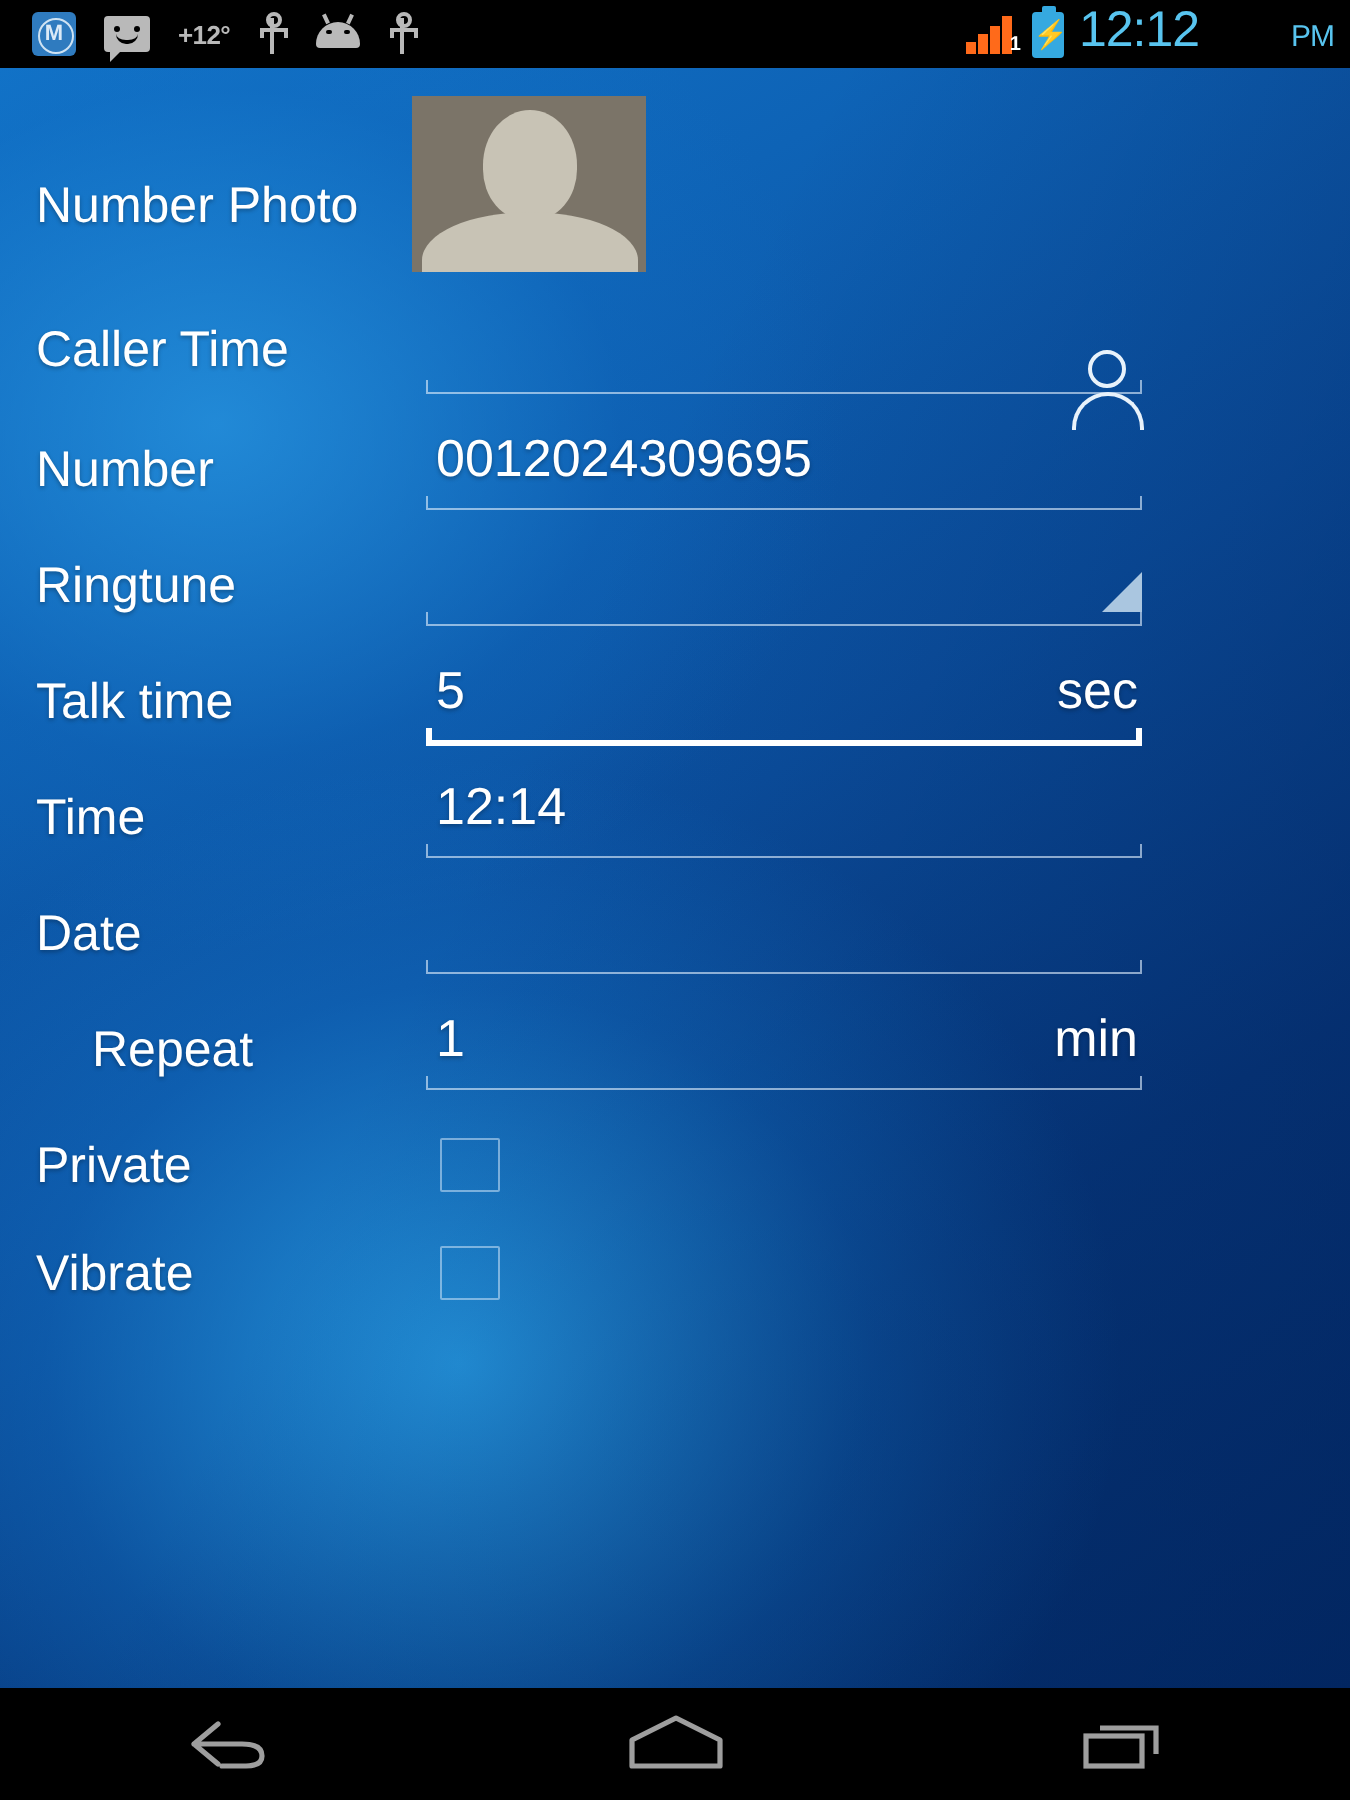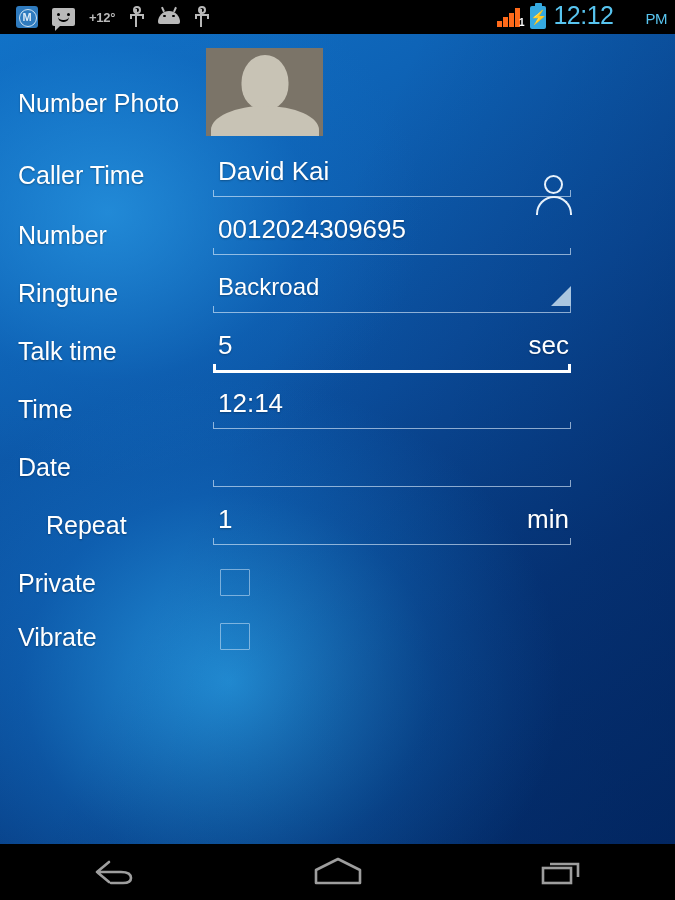--- a/index.html
+++ b/index.html
@@ -209,21 +209,21 @@
     font-size: 14px;
     font-weight: bold;
   }
 
   #clock {
     color: #58c4ef;
     font-size: 25px;
     letter-spacing: -0.5px;
     line-height: 26px;
   }
-  #clock .ampm { font-size: 15px; margin-left: 5px; padding-left: 27px; }
+  #clock .ampm { font-size: 15px; margin-left: 19px; padding-left: 27px; }
 
   
   #app {
     position: absolute;
     left: 0; top: 34px;
     width: 675px; height: 810px;
     overflow: hidden;
     background:
       radial-gradient(ellipse 460px 420px at 34% 80%, rgba(40,160,232,0.85) 0%, rgba(20,120,205,0.35) 45%, rgba(10,70,150,0) 72%),
       radial-gradient(ellipse 420px 350px at 16% 22%, rgba(40,150,225,0.75) 0%, rgba(18,110,195,0.30) 48%, rgba(8,60,140,0) 75%),
@@ -468,41 +468,39 @@
       <span class="lbl" style="top:16px;">Number Photo</span>
     </div>
     <div id="caller-photo">
       <span class="head"></span>
       <span class="body"></span>
     </div>
 
     <div class="row" style="top:120px;">
       <span class="lbl" style="top:6px;">Caller Time</span>
       <div class="field">
-        <span class="val">David Kai</span>
         <span class="underline"></span>
       </div>
     </div>
     <div id="contact-icon">
       <span class="ci-head"></span>
       <span class="ci-body"></span>
     </div>
 
     <div class="row" style="top:178px;">
       <span class="lbl" style="top:8px;">Number</span>
       <div class="field">
         <span class="val">0012024309695</span>
         <span class="underline"></span>
       </div>
     </div>
 
     <div class="row" style="top:236px;">
       <span class="lbl" style="top:8px;">Ringtune</span>
       <div class="field">
-        <span class="val" style="font-size:24px;">Backroad</span>
         <span class="spinner-arrow"></span>
         <span class="underline"></span>
       </div>
     </div>
 
     <div class="row" style="top:294px;">
       <span class="lbl" style="top:8px;">Talk time</span>
       <div class="field">
         <span class="val">5</span>
         <span class="unit">sec</span>

